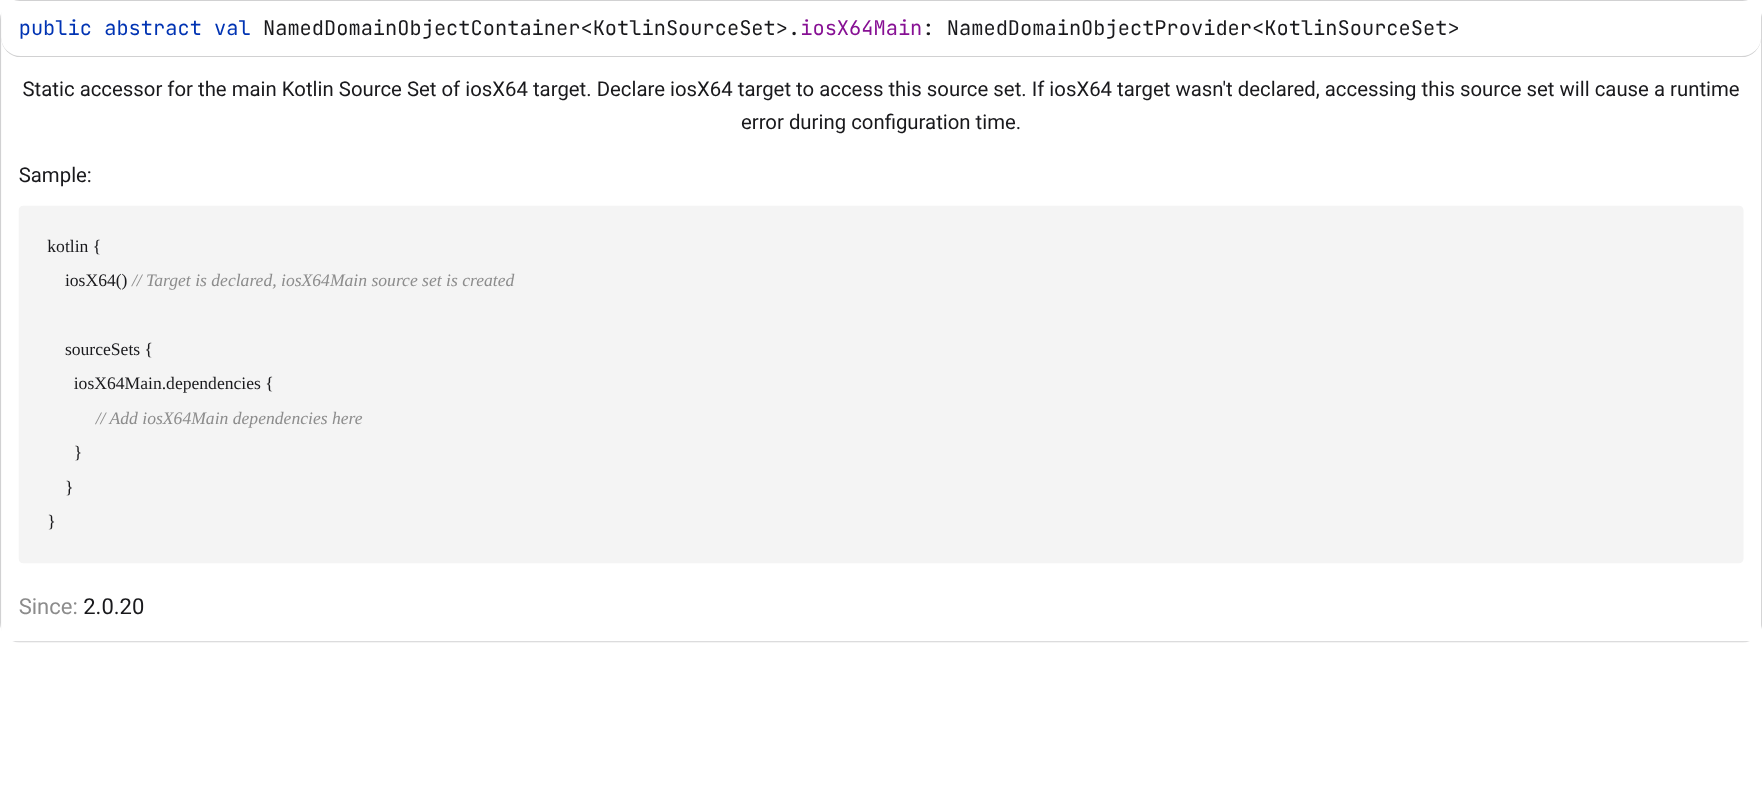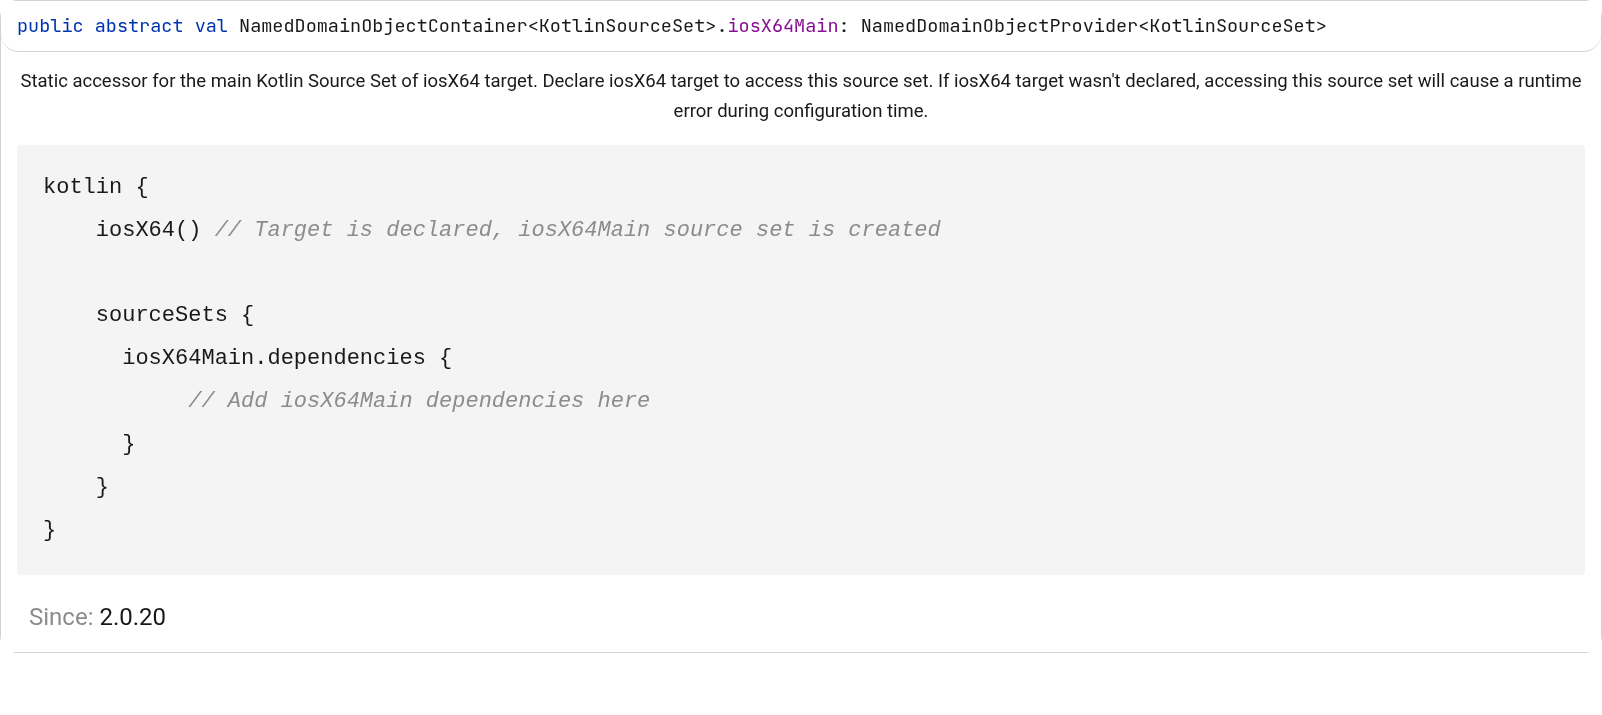--- a/index.html
+++ b/index.html
@@ -39,43 +39,43 @@
     text-align: center;
   }
   .sample-label {
     margin: 0 0 14px 0;
     font-size: 18.5px;
   }
   .codeblock {
     background: #f4f4f4;
     border-radius: 4px;
     padding: 22px 26px 22px 26px;
-    font-family: Liberation Mono, monospace;
-    font-size: 22px;
+    font-family: Liberation Serif, serif;
+    font-size: 16px;
     line-height: 1.95;
     white-space: pre;
     overflow-x: auto;
     color: #19191c;
   }
   .comment { color: #8c8c8c; font-style: italic; }
   .since-line {
     margin-top: 24px;
-    font-size: 24px;
-    margin-left: 12px;
+    font-size: 20px;
   }
   .since-label { color: #8c8c8c; }
 </style>
 </head>
 <body>
 
 <div class="card">
   <div class="sig"><span class="kw">public</span> <span class="kw">abstract</span> <span class="kw">val</span> <span>NamedDomainObjectContainer&lt;KotlinSourceSet&gt;</span><span>.</span><span class="member">iosX64Main</span><span>:</span> <span>NamedDomainObjectProvider&lt;KotlinSourceSet&gt;</span></div>
 
   <div class="content">
     <p class="desc">Static accessor for the main Kotlin Source Set of iosX64 target. Declare iosX64 target to access this source set. If iosX64 target wasn't declared, accessing this source set will cause a runtime error during configuration time.</p>
+    <p class="sample-label">Sample:</p>
 
     <div class="codeblock"><span>kotlin {</span>
 <span>    iosX64() </span><span class="comment">// Target is declared, iosX64Main source set is created</span>
 <span></span>
 <span>    sourceSets {</span>
 <span>      iosX64Main.dependencies {</span>
 <span class="comment">           // Add iosX64Main dependencies here</span>
 <span>      }</span>
 <span>    }</span>
 <span>}</span></div>

